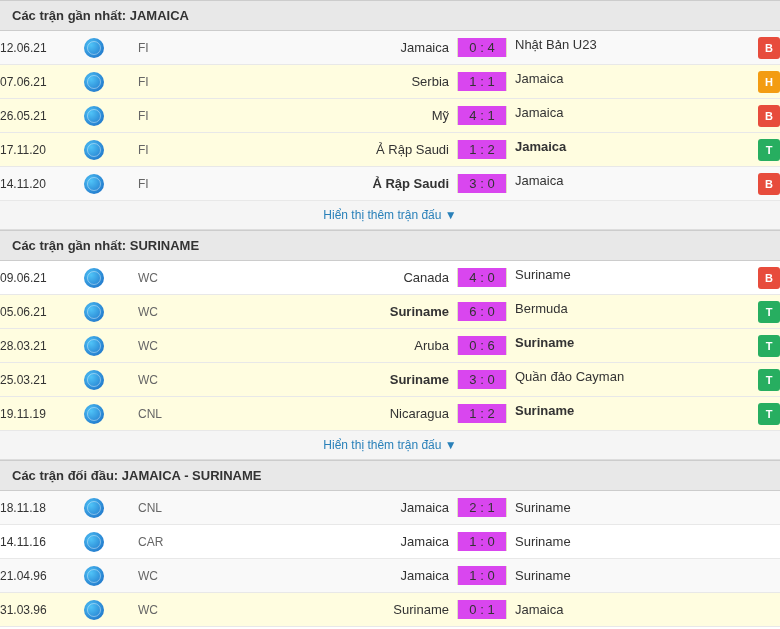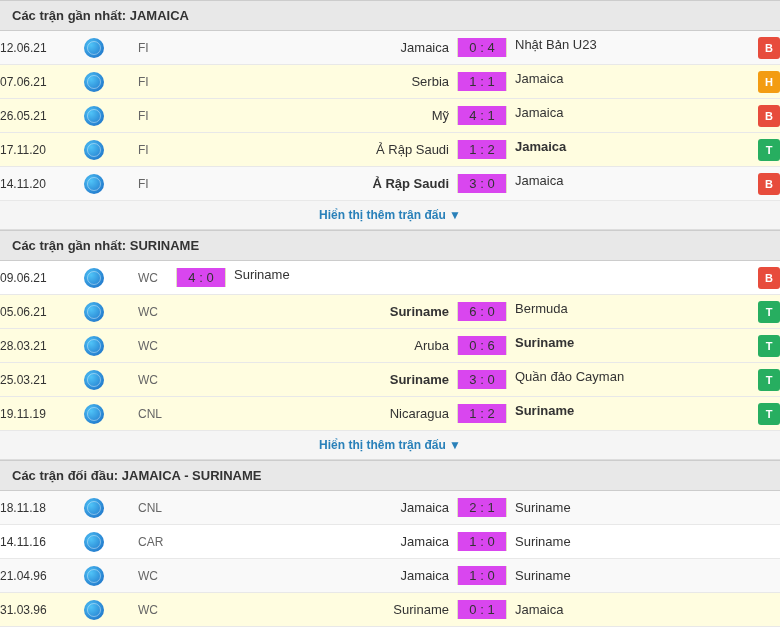--- a/index.html
+++ b/index.html
@@ -102,21 +102,20 @@
     .badge-h { background: #f39c12; }
     .badge-t { background: #27ae60; }
     .show-more {
       text-align: center;
       padding: 7px;
       background: #f5f5f5;
       border-bottom: 1px solid #ddd;
       color: #2980b9;
       font-size: 12px;
       cursor: pointer;
-      font-weight: bold;
     }
     
     .globe-icon {
       width: 20px;
       height: 20px;
       border-radius: 50%;
       background: radial-gradient(circle at 35% 35%, #4fc3f7, #1565c0);
       display: inline-block;
       position: relative;
       overflow: hidden;
@@ -200,20 +199,21 @@
       </div>
     </div>
     <div class="show-more">Hiển thị thêm trận đấu ▼</div>
     <div class="section-header">Các trận gần nhất: SURINAME</div>
     <div class="match-row">
       <div class="col-date">09.06.21</div>
       <div class="col-flag">
         <span class="globe-icon"></span>
       </div>
       <div class="col-league">WC</div>
+      <div class="col-home">Canada</div>
       <div class="col-score-box">4 : 0</div>
       <div class="col-away-wrap">
         <div class="col-away">Suriname</div>
         <div class="result-badge badge-b">B</div>
       </div>
     </div>
     <div class="match-row highlighted">
       <div class="col-date">05.06.21</div>
       <div class="col-flag">
         <span class="globe-icon"></span>

